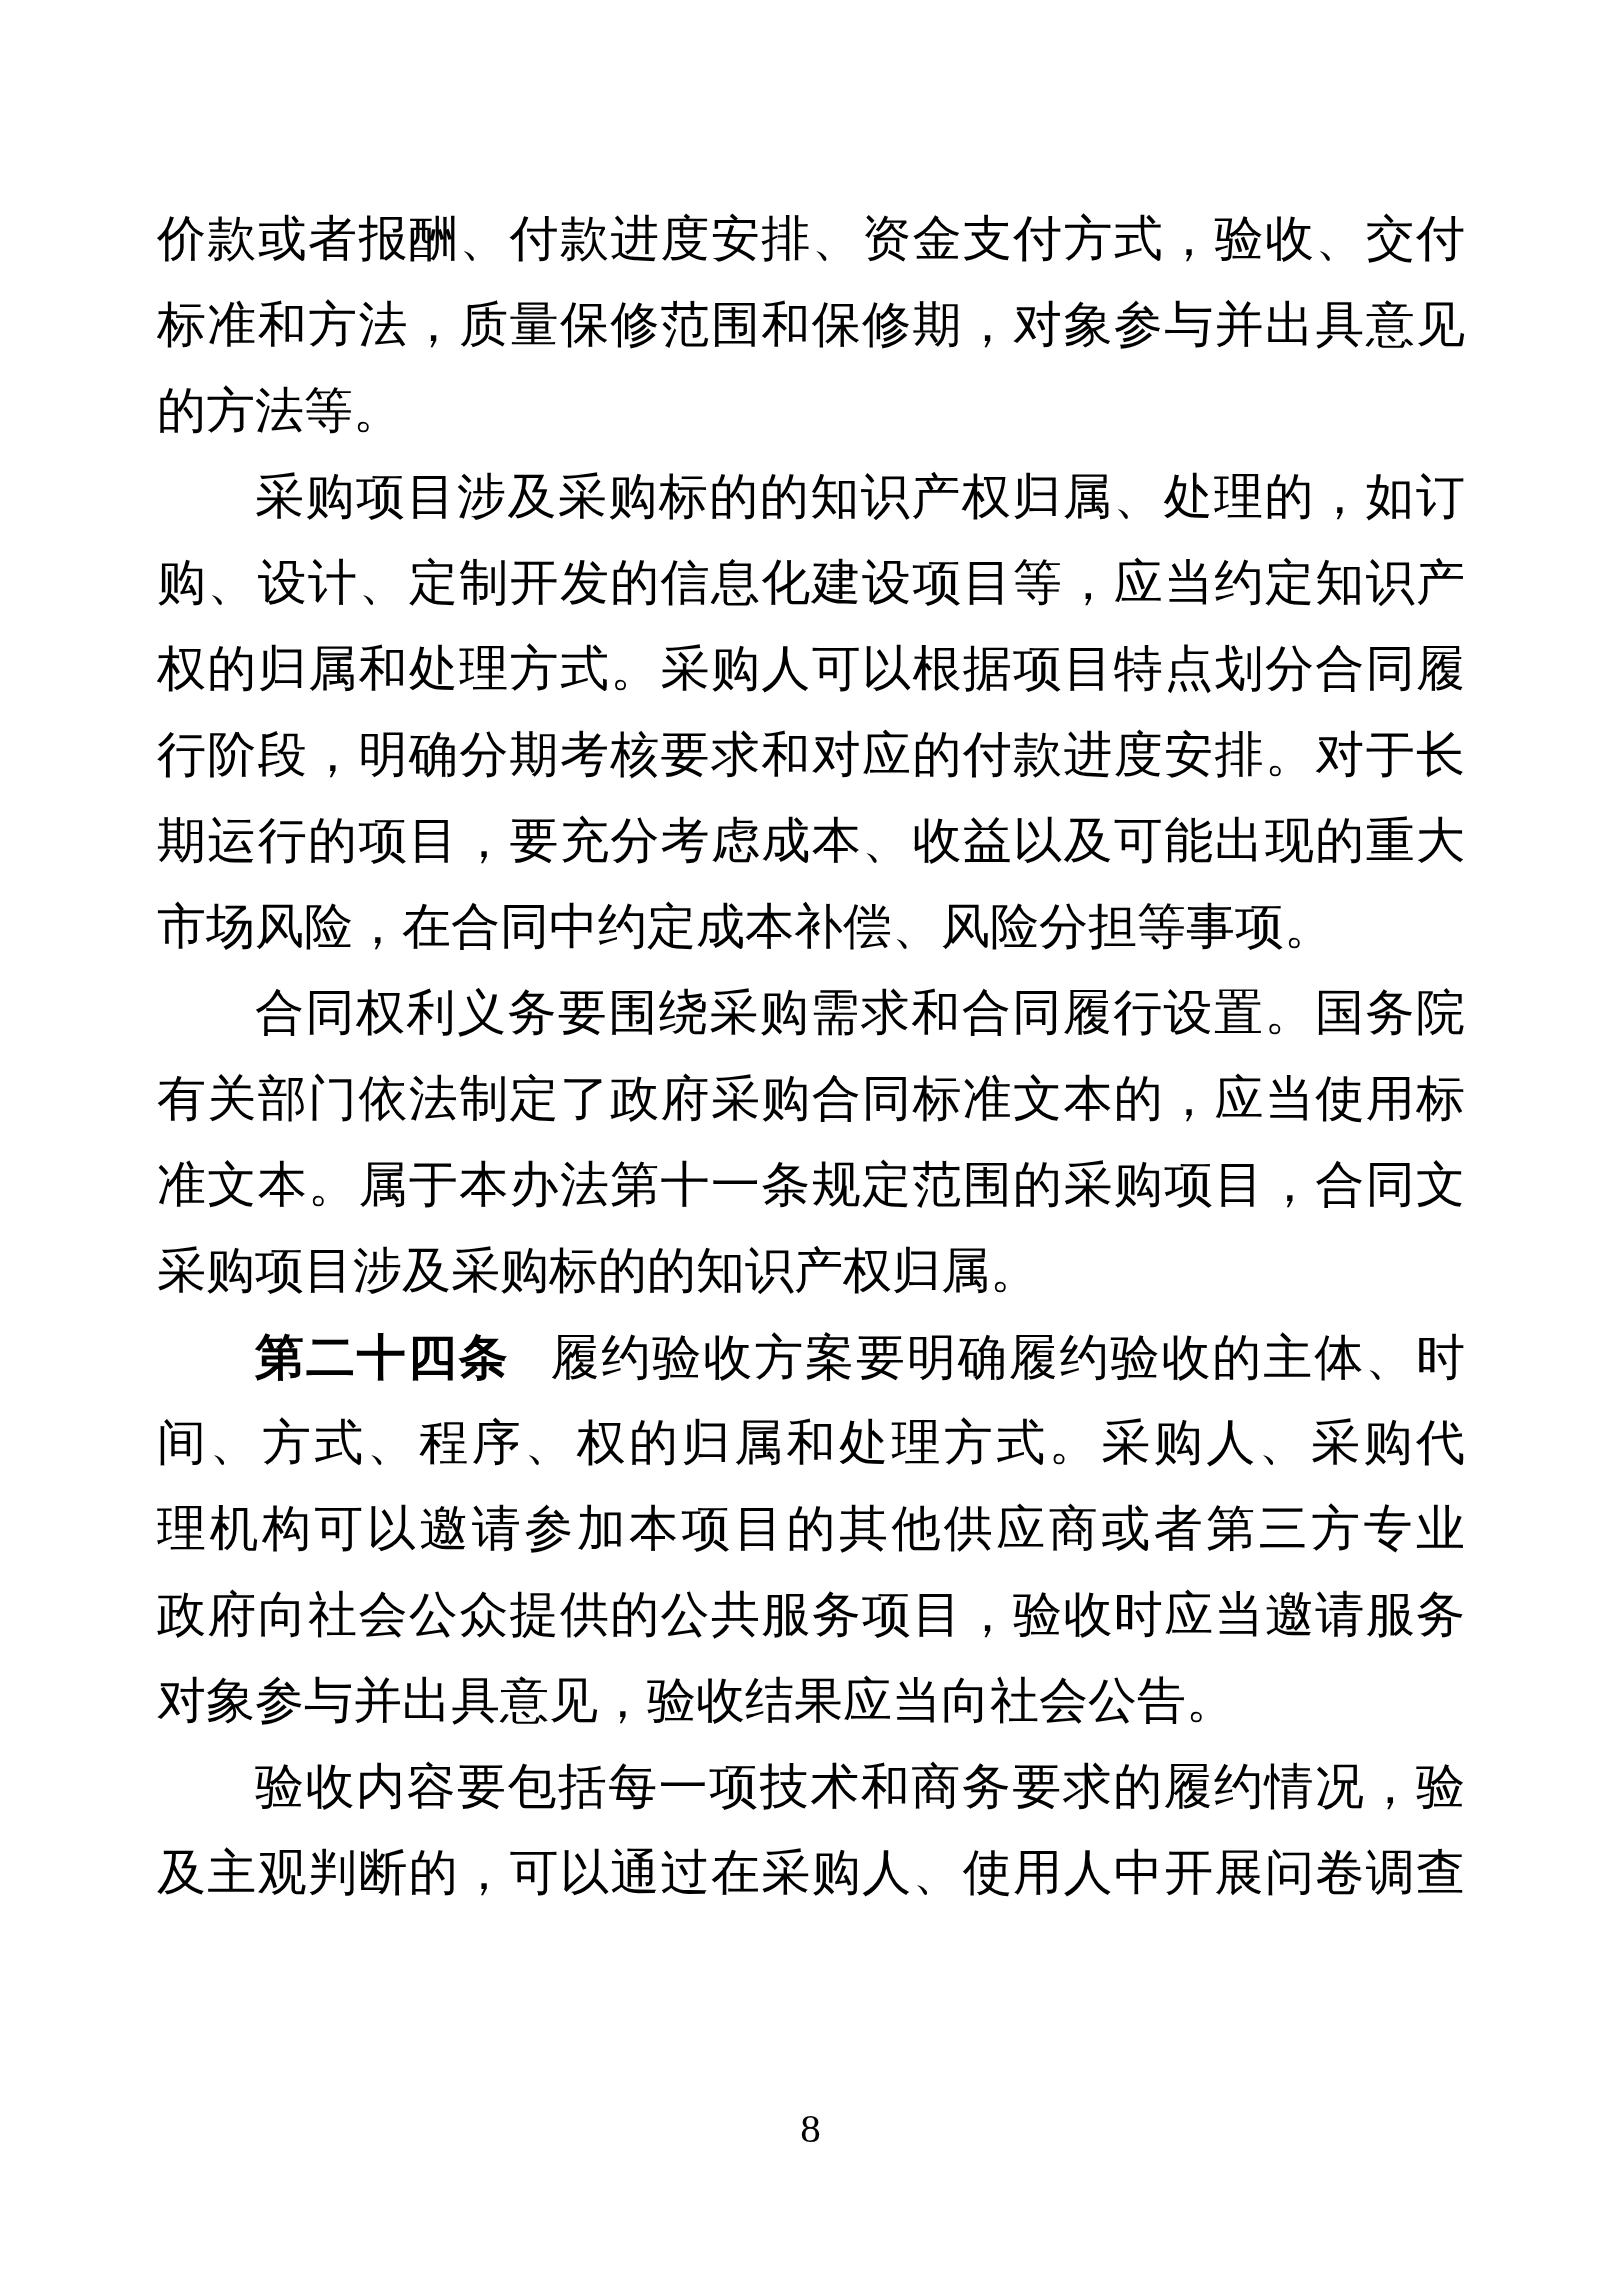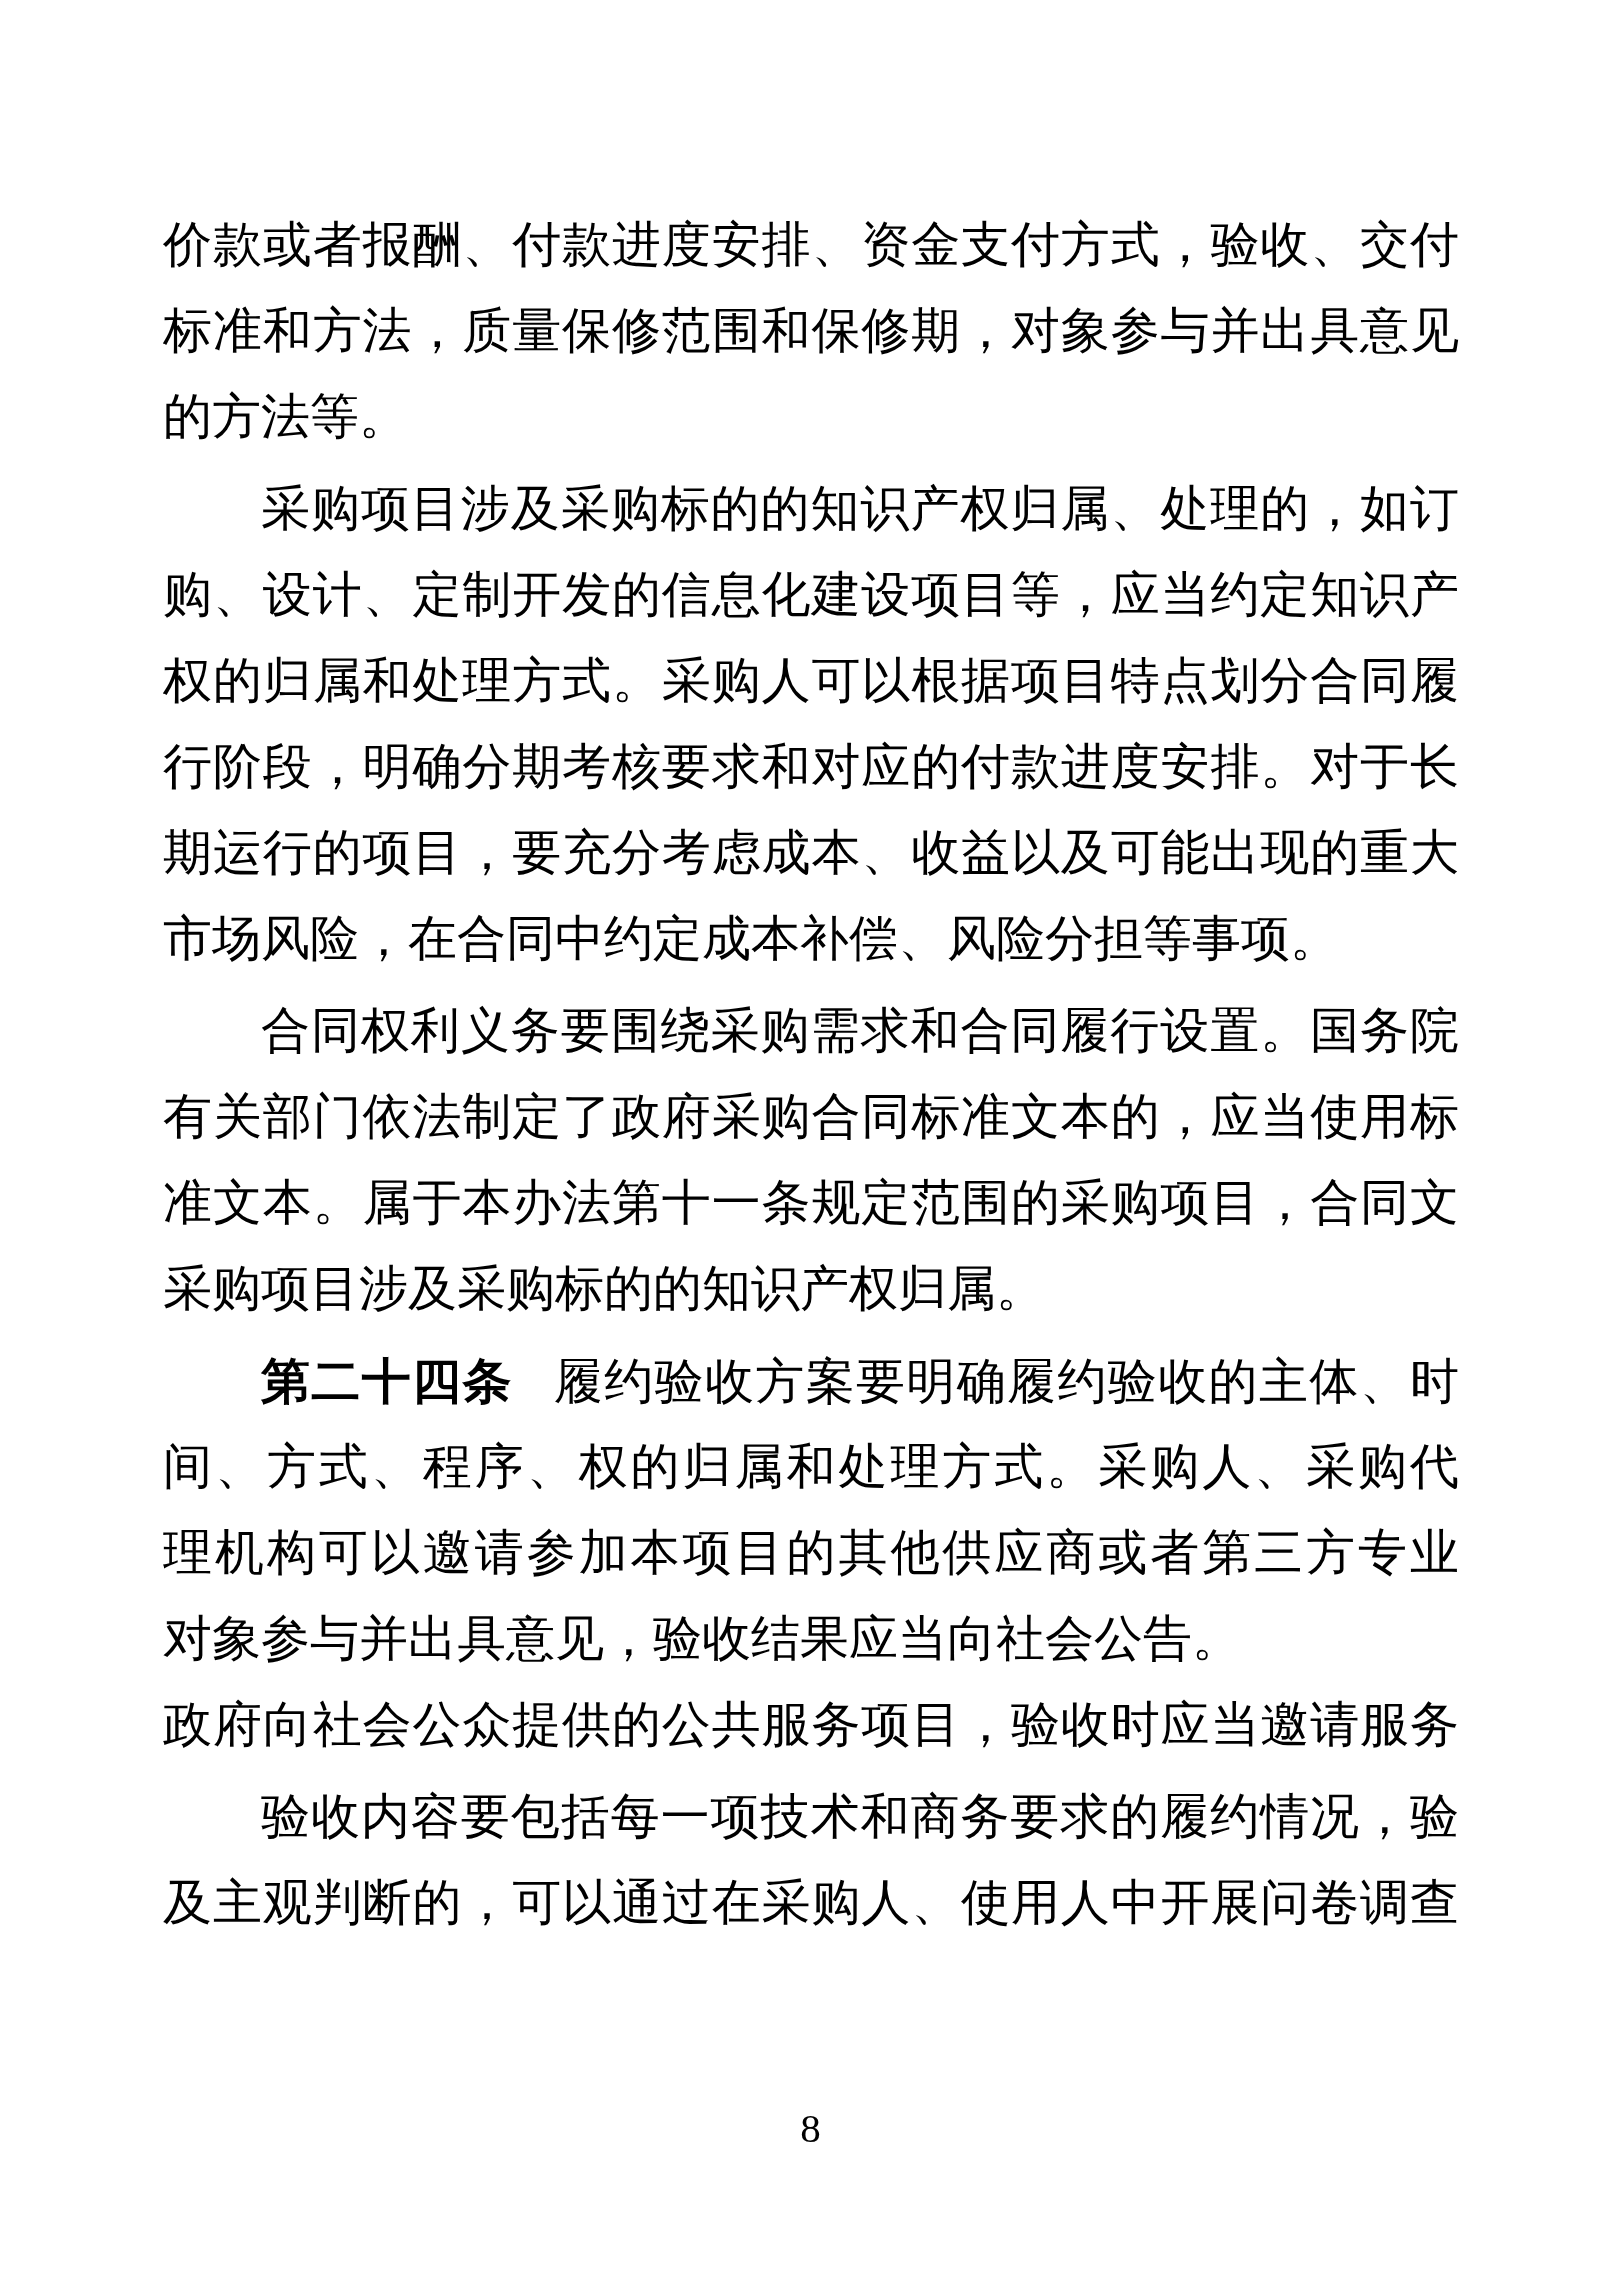--- a/index.html
+++ b/index.html
@@ -13,21 +13,21 @@
   }
   .doc-page {
     position: absolute; inset: 0;
     background: #ffffff;
     overflow: hidden;
   }
   .doc-body {
     position: absolute;
     left: 157px; top: 196px; width: 1308px;
   }
-  .paragraph { margin: 6px; }
+  .paragraph { margin: 0; }
   .line {
     height: 86px;
     line-height: 86px;
     font-size: 49px;
     text-align: justify;
     text-align-last: justify;
     text-justify: inter-character;
     overflow: hidden;
     white-space: normal;
   }
@@ -67,22 +67,22 @@
       <div class="paragraph">
         <div class="line indent">合同权利义务要围绕采购需求和合同履行设置。国务院</div>
         <div class="line">有关部门依法制定了政府采购合同标准文本的，应当使用标</div>
         <div class="line">准文本。属于本办法第十一条规定范围的采购项目，合同文</div>
         <div class="line last">采购项目涉及采购标的的知识产权归属。</div>
       </div>
       <div class="paragraph">
         <div class="line indent"><span class="lead">第二十四条</span>履约验收方案要明确履约验收的主体、时</div>
         <div class="line">间、方式、程序、权的归属和处理方式。采购人、采购代</div>
         <div class="line">理机构可以邀请参加本项目的其他供应商或者第三方专业</div>
+        <div class="line">政府向社会公众提供的公共服务项目，验收时应当邀请服务</div>
         <div class="line last">对象参与并出具意见，验收结果应当向社会公告。</div>
-        <div class="line">政府向社会公众提供的公共服务项目，验收时应当邀请服务</div>
       </div>
       <div class="paragraph">
         <div class="line indent">验收内容要包括每一项技术和商务要求的履约情况，验</div>
         <div class="line">及主观判断的，可以通过在采购人、使用人中开展问卷调查</div>
       </div>
     </div>
   <div class="page-number">8</div>
 </div>
 
 

